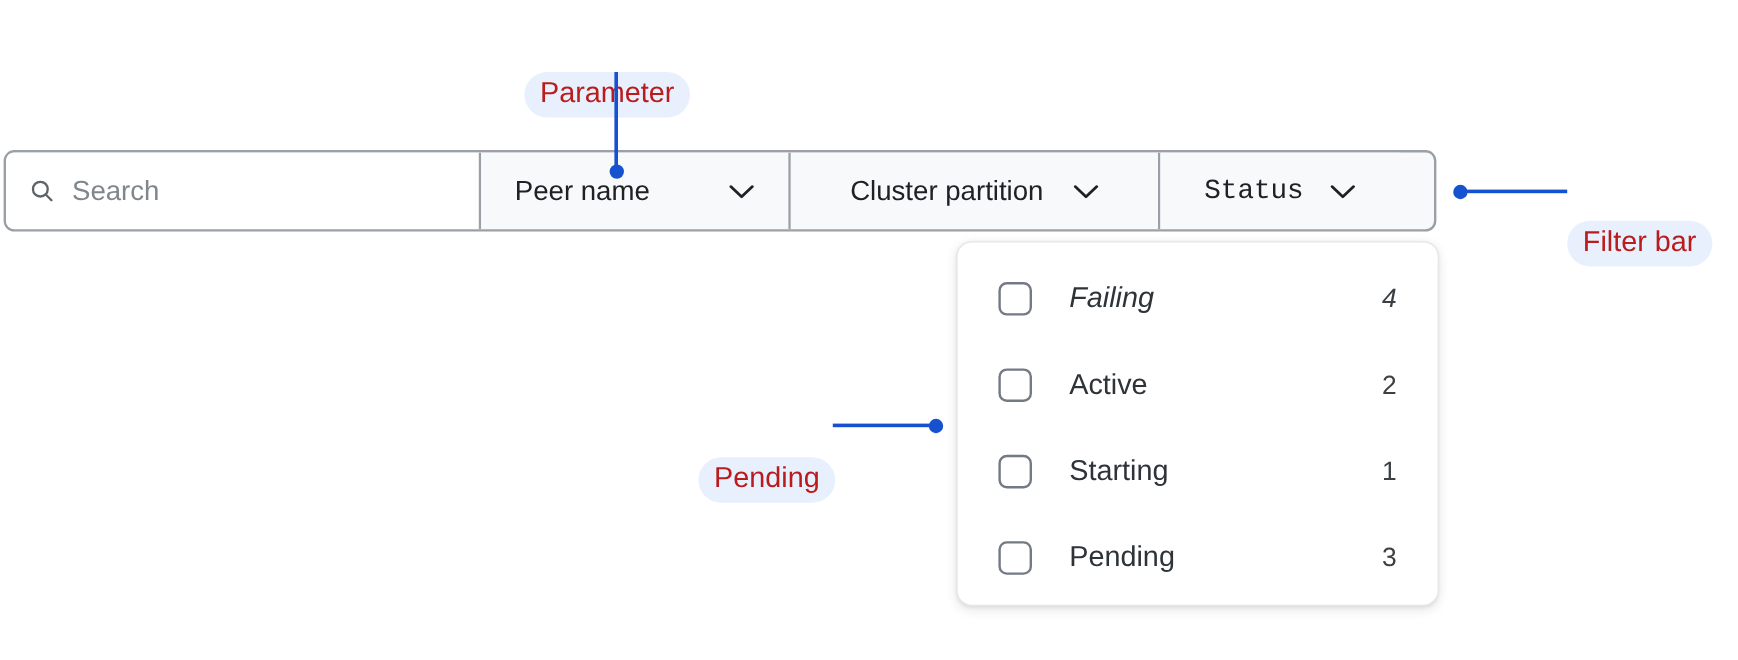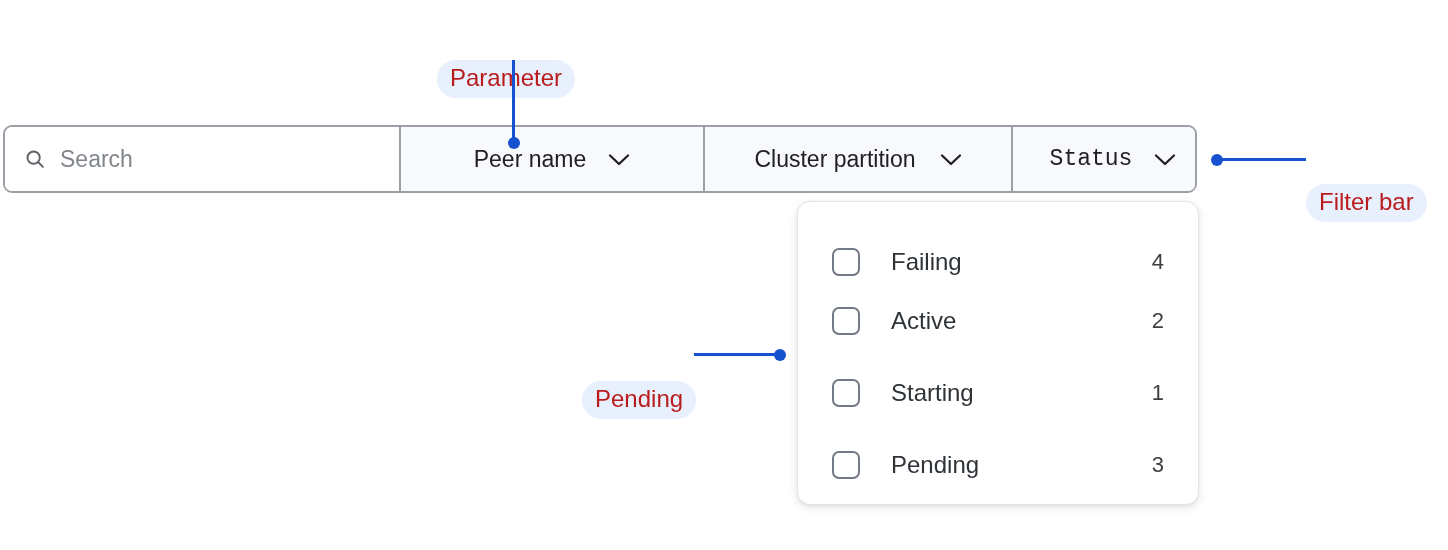--- a/index.html
+++ b/index.html
@@ -91,21 +91,21 @@
     white-space: nowrap;
     line-height: 1;
   }
   .chevron {
     width: 22px;
     height: 13px;
     flex: 0 0 auto;
     display: block;
   }
 
-  .seg-peer      { width: 304px; }
+  .seg-peer      { width: 258px; justify-content: space-between; }
   .seg-partition { width: 308px; gap: 24px; }
   .seg-status    { width: 200px; }
 
   
   .dropdown-panel {
     position: absolute;
     left: 797px;
     top: 201px;
     width: 402px;
     height: 304px;
@@ -120,21 +120,21 @@
     position: absolute;
     left: 0;
     width: 100%;
     height: 48px;
     display: flex;
     align-items: center;
     padding: 0 34px 0 34px;
     box-sizing: border-box;
     cursor: pointer;
   }
-  .option-row:nth-child(1) { top: 36px; }
+  .option-row:nth-child(1) { top: 23px; font-style: italic; }
   .option-row:nth-child(2) { top: 95px; }
   .option-row:nth-child(3) { top: 167px; }
   .option-row:nth-child(4) { top: 239px; }
 
   .checkbox {
     width: 28px;
     height: 28px;
     box-sizing: border-box;
     border: 2px solid #747a85;
     border-radius: 7px;

